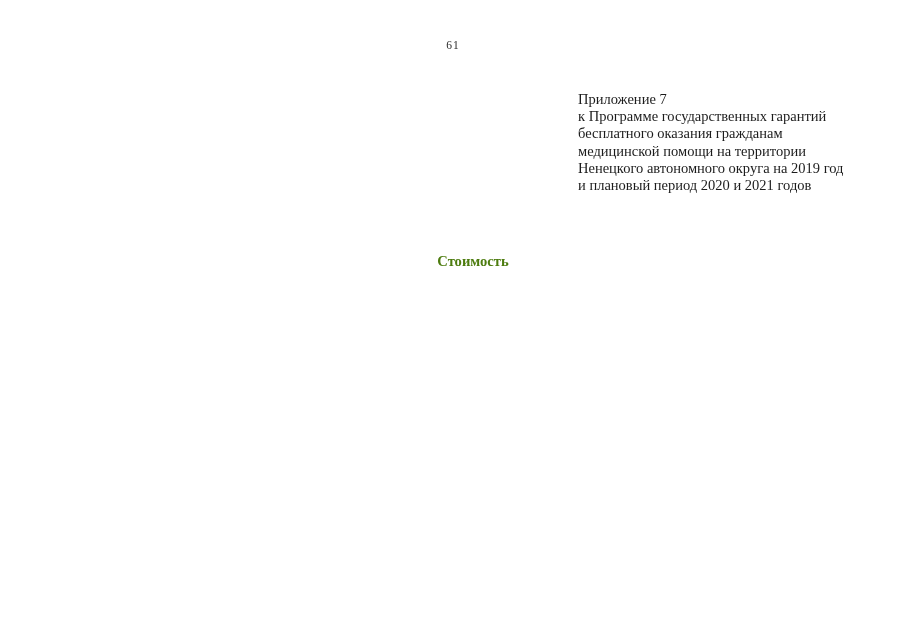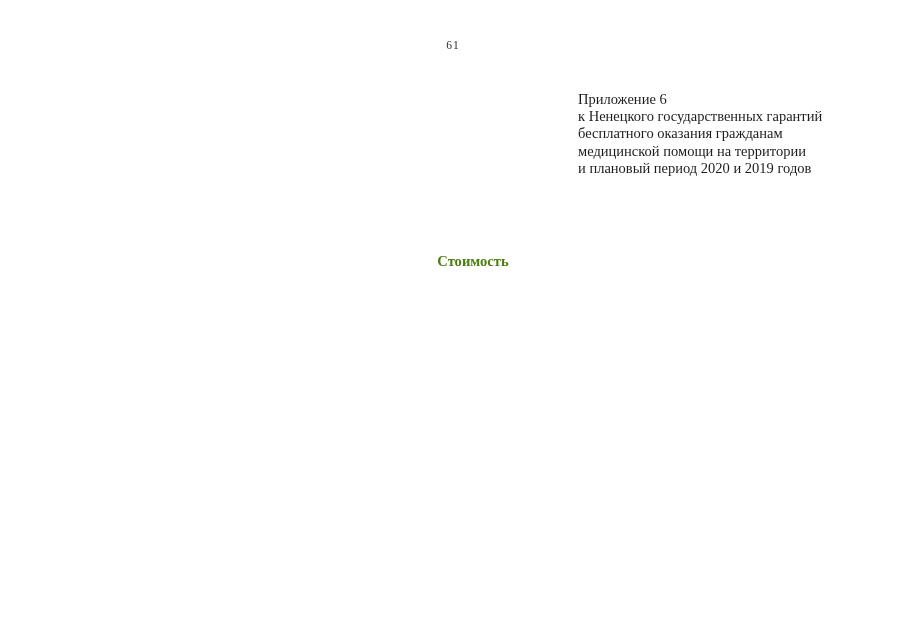--- a/index.html
+++ b/index.html
@@ -57,24 +57,25 @@
   }
 </style>
 </head>
 <body>
 
 <div class="page">
 
   <div class="page-number">61</div>
 
   <div class="appendix-block">
-    <div class="line">Приложение 6</div>
-    <div class="line">к Ненецкого государственных гарантий</div>
+    <div class="line">Приложение 7</div>
+    <div class="line">к Программе государственных гарантий</div>
     <div class="line">бесплатного оказания гражданам</div>
     <div class="line">медицинской помощи на территории</div>
-    <div class="line">и плановый период 2020 и 2019 годов</div>
+    <div class="line">Ненецкого автономного округа на 2019 год</div>
+    <div class="line">и плановый период 2020 и 2021 годов</div>
   </div>
 
   <div class="title-block">
     <div class="line">Стоимость</div>
   </div>
 
 </div>
 
 </body></html>

